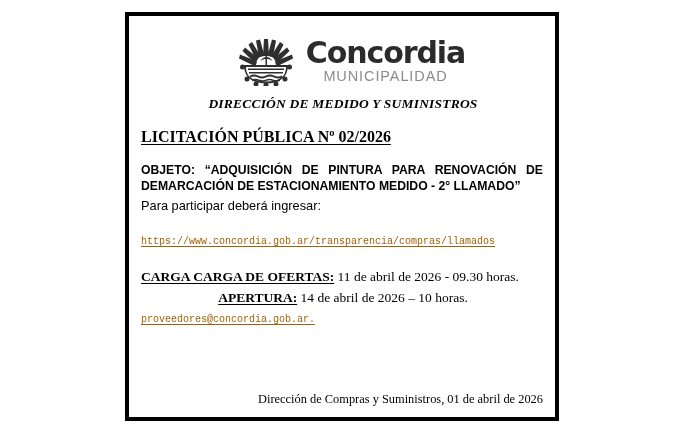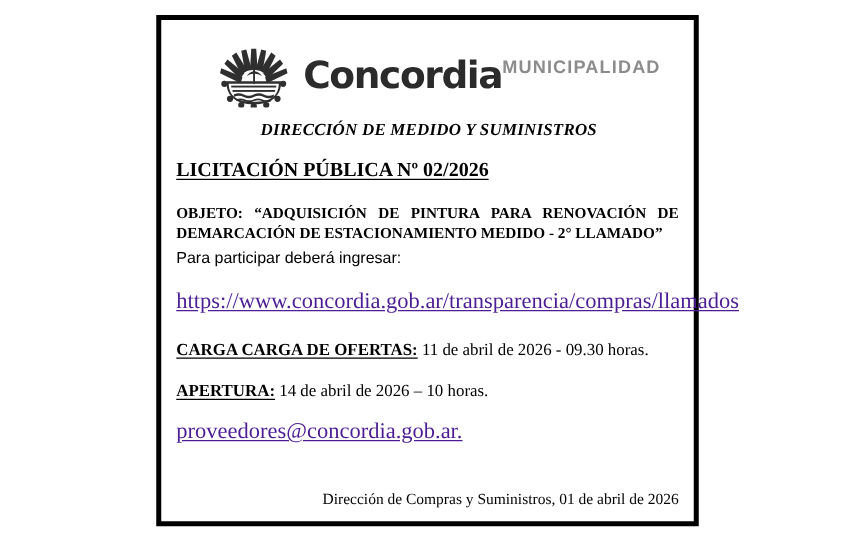--- a/index.html
+++ b/index.html
@@ -47,40 +47,41 @@
     padding-left: 14px;
   }
   #emblem {
     width: 62px;
     height: 50px;
     flex: none;
     display: block;
   }
   #wordmark {
     display: flex;
-    flex-direction: row;
+    flex-direction: column;
     justify-content: center;
     line-height: 1;
   }
   #wordmark-main {
     font-family: "DejaVu Sans", sans-serif;
     font-weight: bold;
     font-size: 30px;
     letter-spacing: -1.1px;
     color: #2b2b2b;
     line-height: 1;
   }
   #wordmark-sub {
     font-family: "Liberation Sans", sans-serif;
-    font-weight: bold;
+    font-weight: normal;
     font-size: 14.5px;
     letter-spacing: 0.9px;
     color: #8c8c8c;
     margin-top: 1px;
     line-height: 1;
+    text-align: center;
   }
 
   
   .hdr-direccion {
     text-align: center;
     font-family: "Liberation Serif", serif;
     font-style: italic;
     font-weight: bold;
     font-size: 13.5px;
     letter-spacing: 0.2px;
@@ -91,21 +92,21 @@
     font-family: "Liberation Serif", serif;
     font-weight: bold;
     font-size: 16px;
     text-decoration: underline;
     text-underline-offset: 2px;
     margin-top: 16px;
   }
 
   
   .objeto {
-    font-family: Liberation Serif, serif;
+    font-family: Liberation Sans, sans-serif;
     font-weight: bold;
     font-size: 12.2px;
     text-align: justify;
     line-height: 1.32;
     margin-top: 16px;
     margin-right: 2px;
     -webkit-hyphens: none;
     hyphens: none;
   }
 
@@ -119,34 +120,34 @@
     font-family: "Liberation Sans", sans-serif;
     font-size: 12.8px;
     line-height: 1.25;
   }
   .lbl {
     font-weight: bold;
     text-decoration: underline;
     text-underline-offset: 1.5px;
   }
   a.weblink, .weblink {
-    color: #4c1d95;
+    color: #a16207;
     text-decoration: underline;
     text-underline-offset: 1.5px;
-    font-family: Liberation Serif, serif;
-    font-size: 18px;
+    font-family: Liberation Mono, monospace;
+    font-size: 10px;
   }
 
   #row-participar { margin-top: 4px; }
   #row-url        { margin-top: 16px; }
   #row-cierre     { margin-top: 21px; }
-  #row-apertura   { margin-top: 16px; }
+  #row-apertura   { margin-top: 4px; text-align: center; }
   #row-valor      { margin-top: 20px; }
   #row-consultas  { margin-top: 21px; }
-  #row-email      { margin-top: 12px; }
+  #row-email      { margin-top: 1px; }
 
   #footer {
     position: absolute;
     right: 2px;
     bottom: 6px;
     font-family: Liberation Serif, serif;
     font-size: 12.4px;
     text-align: right;
   }
 </style>

